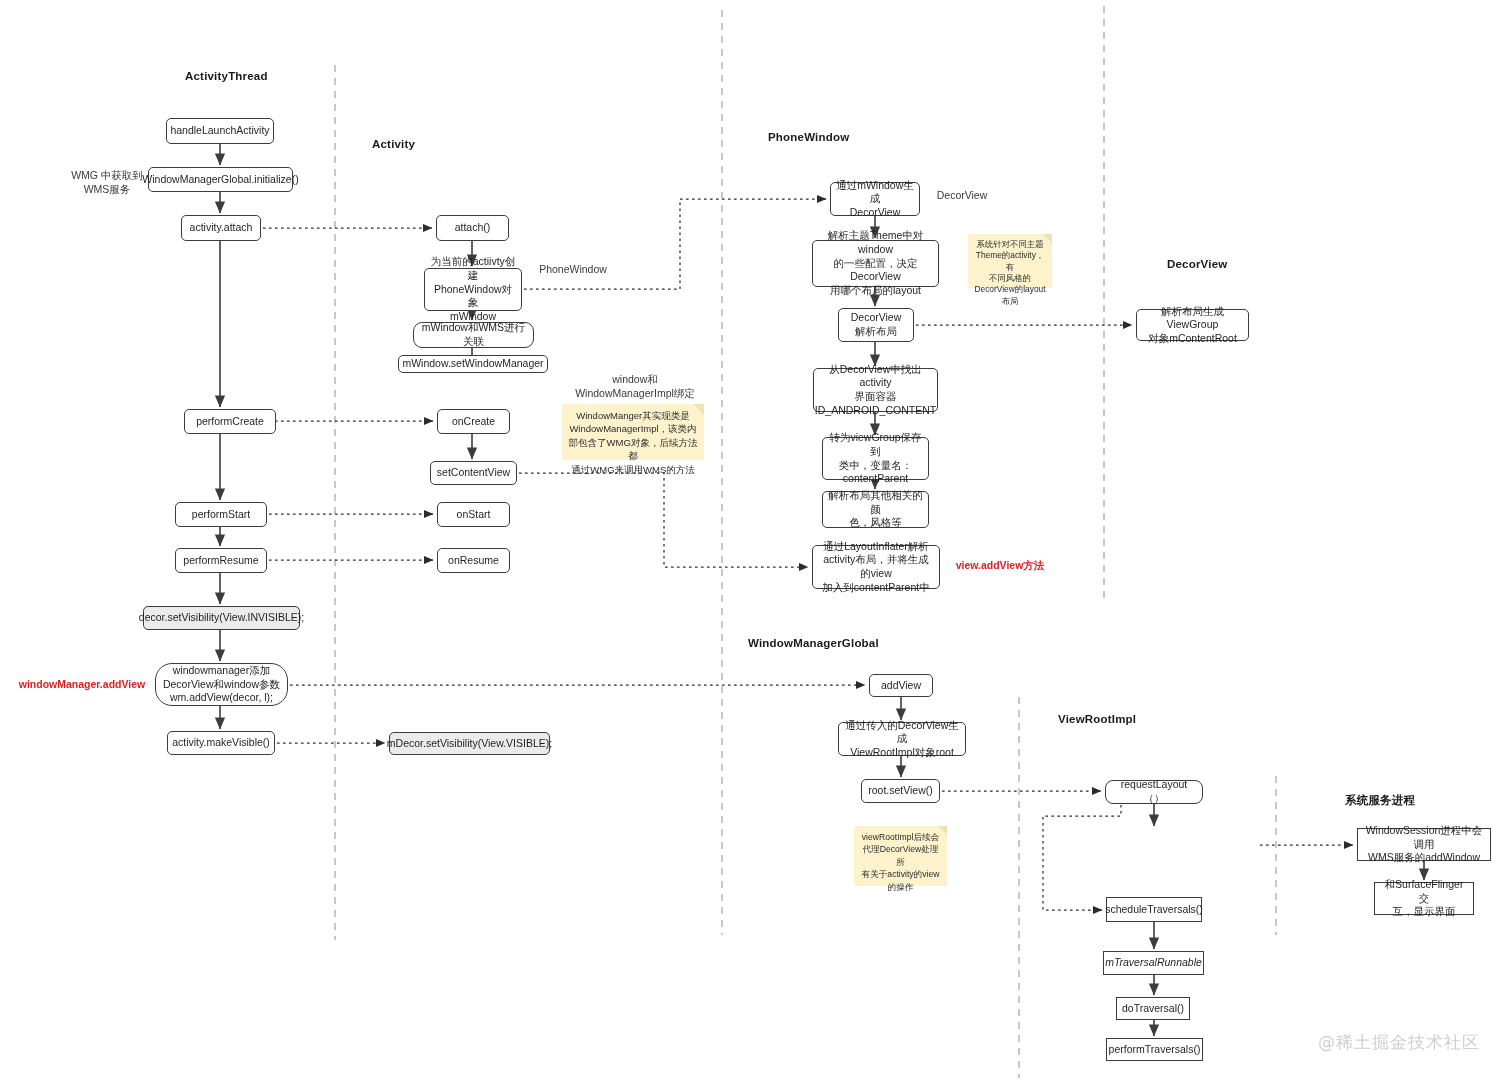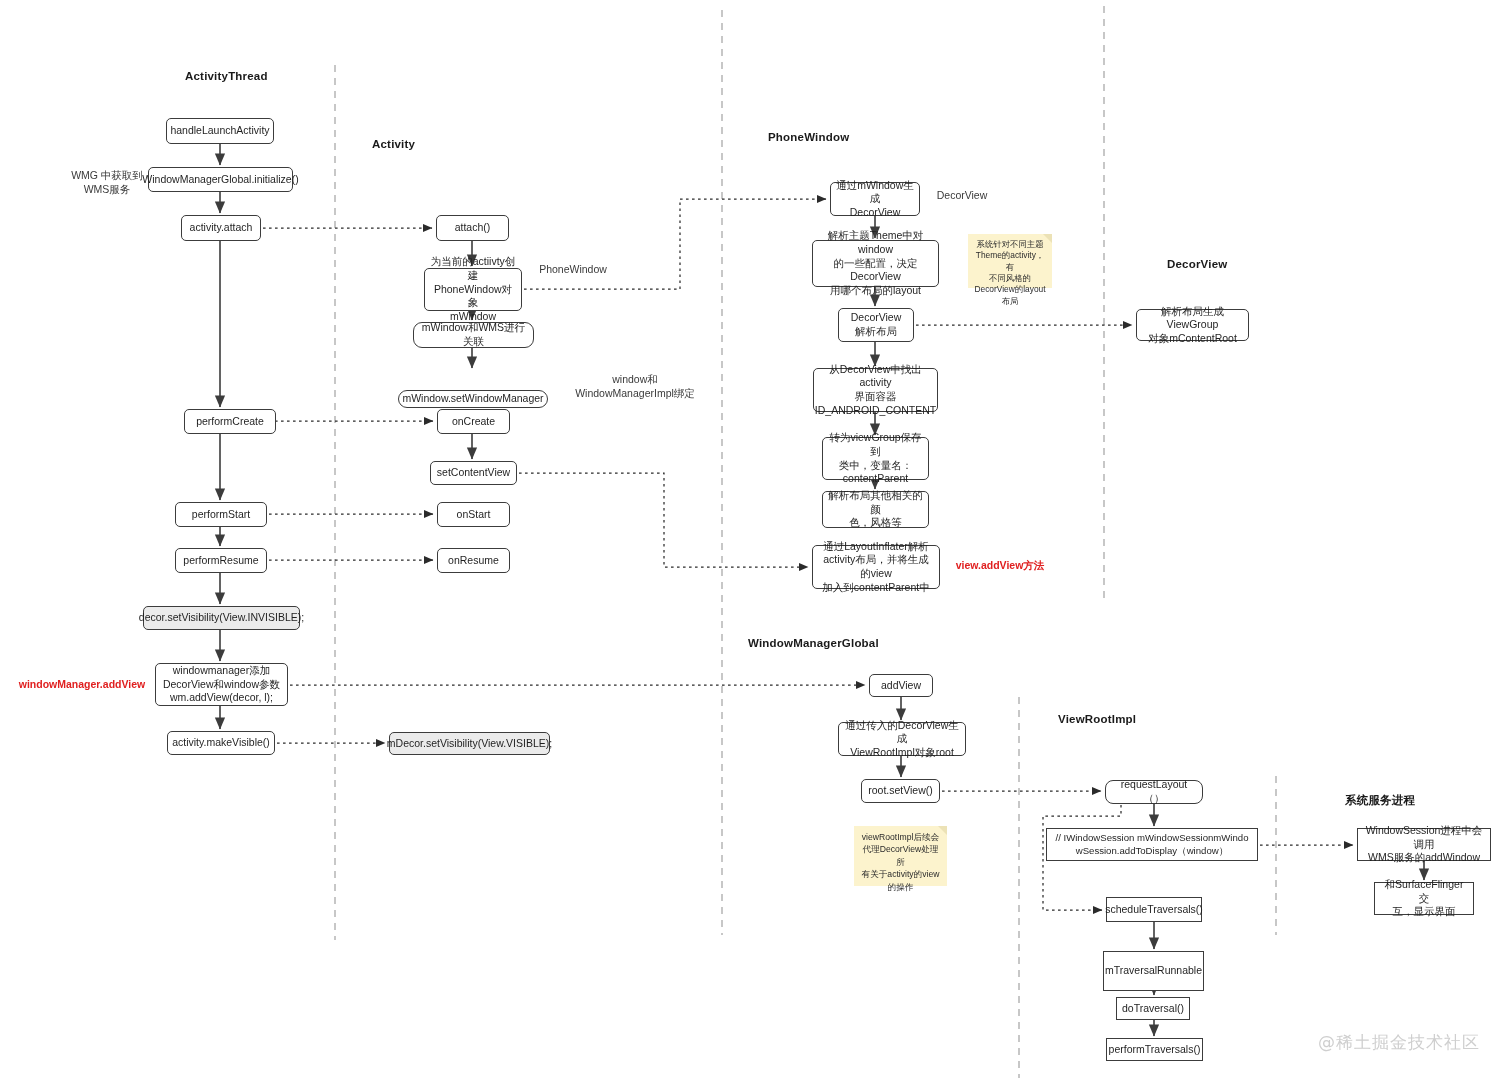--- a/index.html
+++ b/index.html
@@ -138,31 +138,31 @@
   <div class="lane-title" style="left:1058px;top:713px;">ViewRootImpl</div>
   <div class="lane-title" style="left:1345px;top:793px;">系统服务进程</div>
 
   <div class="node round" style="left:166px;top:118px;width:108px;height:26px;">handleLaunchActivity</div>
   <div class="node round" style="left:148px;top:167px;width:145px;height:25px;">WindowManagerGlobal.initialize()</div>
   <div class="node round" style="left:181px;top:215px;width:80px;height:26px;">activity.attach</div>
   <div class="node round" style="left:175px;top:409px;width:92px;height:25px;margin-left:9px;">performCreate</div>
   <div class="node round" style="left:175px;top:502px;width:92px;height:25px;">performStart</div>
   <div class="node round" style="left:175px;top:548px;width:92px;height:25px;">performResume</div>
   <div class="node round shade" style="left:143px;top:606px;width:157px;height:24px;">decor.setVisibility(View.INVISIBLE);</div>
-  <div class="node round" style="left:155px;top:663px;width:133px;height:43px;">windowmanager添加
+  <div class="node round" style="left:155px;top:663px;width:133px;height:43px;border-radius:17px;">windowmanager添加
 DecorView和window参数
 wm.addView(decor, l);</div>
   <div class="node round" style="left:167px;top:731px;width:108px;height:24px;">activity.makeVisible()</div>
 
   <div class="node round" style="left:436px;top:215px;width:73px;height:26px;">attach()</div>
   <div class="node round" style="left:424px;top:268px;width:98px;height:43px;">为当前的actiivty创建
 PhoneWindow对象
 mWindow</div>
   <div class="node round" style="left:413px;top:322px;width:121px;height:26px;border-radius:9px;">mWindow和WMS进行关联</div>
-  <div class="node round" style="left:398px;top:390px;width:150px;height:18px;border-radius:10px;">mWindow.setWindowManager</div>
+  <div class="node round" style="left:398px;top:355px;width:150px;height:18px;">mWindow.setWindowManager</div>
   <div class="node round" style="left:437px;top:409px;width:73px;height:25px;">onCreate</div>
   <div class="node round" style="left:430px;top:461px;width:87px;height:24px;">setContentView</div>
   <div class="node round" style="left:437px;top:502px;width:73px;height:25px;">onStart</div>
   <div class="node round" style="left:437px;top:548px;width:73px;height:25px;">onResume</div>
   <div class="node round shade" style="left:389px;top:732px;width:161px;height:23px;">mDecor.setVisibility(View.VISIBLE);</div>
 
   <div class="node round" style="left:830px;top:182px;width:90px;height:34px;">通过mWindow生成
 DecorView</div>
   <div class="node round" style="left:812px;top:240px;width:127px;height:47px;">解析主题Theme中对window
 的一些配置，决定DecorView
@@ -183,41 +183,46 @@
 
   <div class="node round" style="left:1136px;top:309px;width:113px;height:32px;">解析布局生成ViewGroup
 对象mContentRoot</div>
 
   <div class="node round" style="left:869px;top:674px;width:64px;height:23px;">addView</div>
   <div class="node round" style="left:838px;top:722px;width:128px;height:34px;">通过传入的DecorView生成
 ViewRootImpl对象root</div>
   <div class="node round" style="left:861px;top:779px;width:79px;height:24px;">root.setView()</div>
 
   <div class="node" style="left:1105px;top:780px;width:98px;height:24px;border-radius:8px;">requestLayout（）</div>
-  <div class="node" style="left:1046px;top:828px;width:212px;height:33px;font-size:9.6px;">// IWindowSession mWindowSessionmWindo
-wSession.addToDisplay（window）</div>
   <div class="node" style="left:1106px;top:897px;width:96px;height:25px;">scheduleTraversals()</div>
-  <div class="node" style="left:1103px;top:951px;width:101px;height:40px;">mTraversalRunnable</div>
+  <div class="node" style="left:1103px;top:951px;width:101px;height:24px;font-style:italic;">mTraversalRunnable</div>
   <div class="node" style="left:1116px;top:997px;width:74px;height:23px;">doTraversal()</div>
   <div class="node" style="left:1106px;top:1038px;width:97px;height:23px;">performTraversals()</div>
 
   <div class="node" style="left:1357px;top:828px;width:134px;height:33px;">WindowSession进程中会调用
 WMS服务的addWindow</div>
   <div class="node" style="left:1374px;top:882px;width:100px;height:33px;">和SurfaceFlinger 交
 互，显示界面</div>
 
   <div class="free-label" style="left:62px;top:168px;width:90px;">WMG 中获取到
 WMS服务</div>
   <div class="free-label" style="left:528px;top:262px;width:90px;">PhoneWindow</div>
   <div class="free-label" style="left:570px;top:372px;width:130px;">window和
 WindowManagerImpl绑定</div>
   <div class="free-label" style="left:928px;top:188px;width:68px;">DecorView</div>
   <div class="free-label red" style="left:950px;top:558px;width:100px;">view.addView方法</div>
   <div class="free-label red" style="left:17px;top:677px;width:130px;">windowManager.addView</div>
 
+  <div class="note" style="left:562px;top:404px;width:142px;height:56px;">
+    <span class="fold"></span>
+    <span>WindowManger其实现类是
+WindowManagerImpl，该类内
+部包含了WMG对象，后续方法都
+通过WMG来调用WMS的方法</span>
+  </div>
   <div class="note" style="left:968px;top:234px;width:84px;height:54px;font-size:8.4px;line-height:1.35;">
     <span class="fold" style="border-left-width:9px;border-top-width:9px;"></span>
     <span>系统针对不同主题
 Theme的activity，有
 不同风格的
 DecorView的layout
 布局</span>
   </div>
   <div class="note" style="left:854px;top:826px;width:93px;height:60px;font-size:8.6px;line-height:1.45;">
     <span class="fold" style="border-left-width:9px;border-top-width:9px;"></span>

